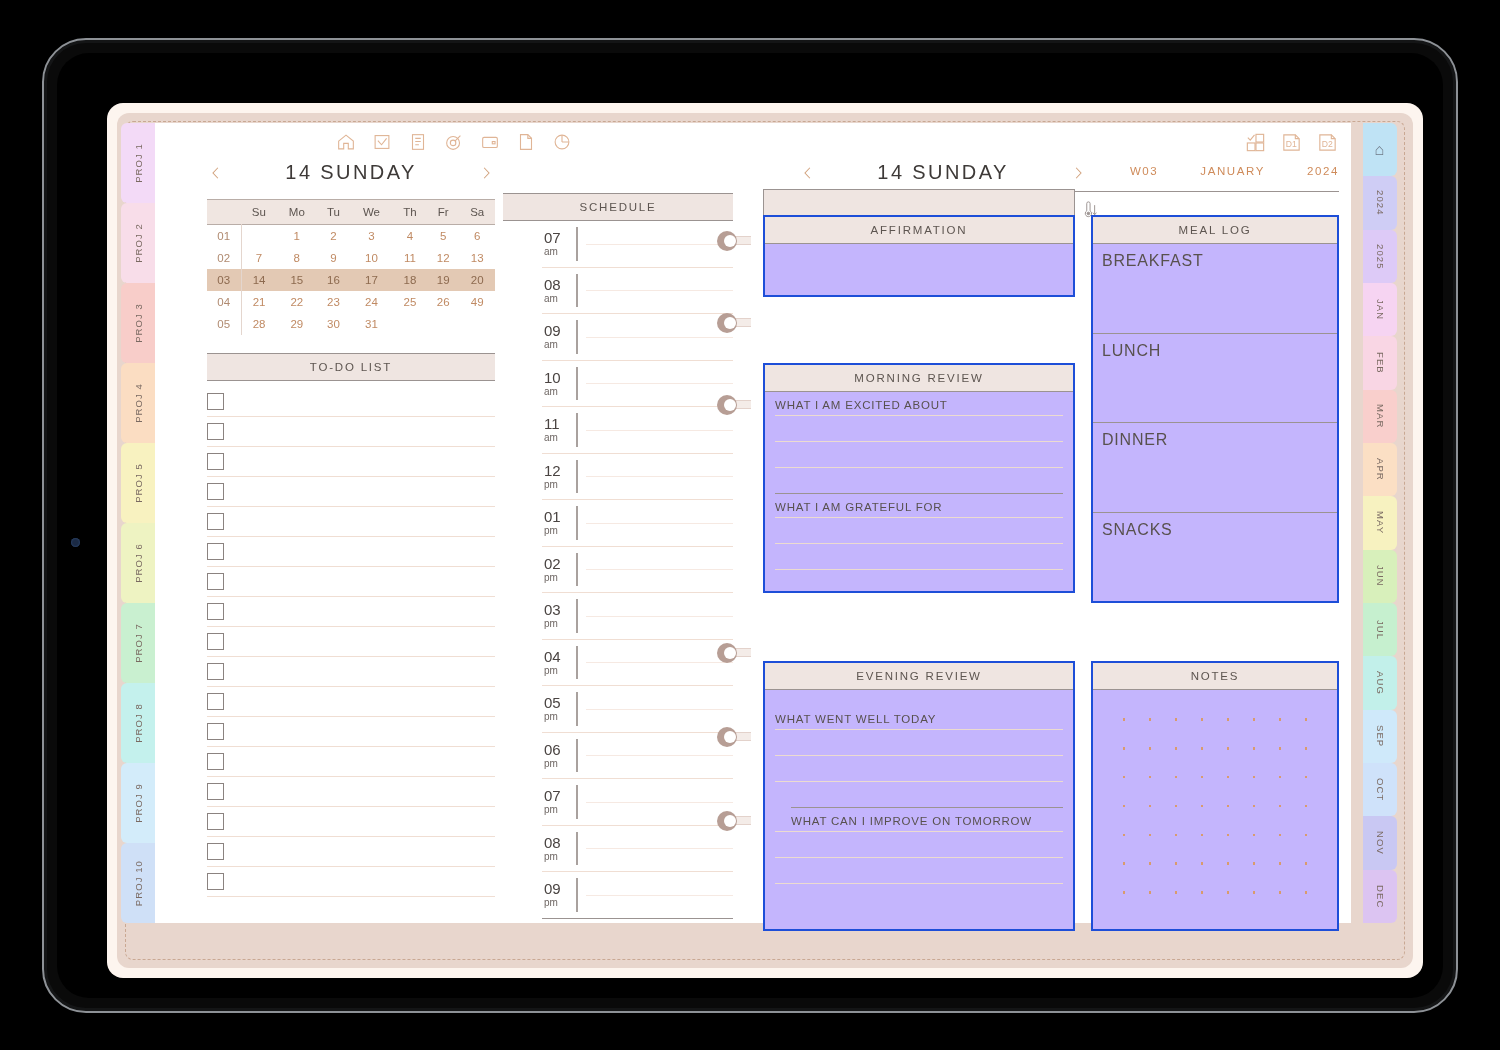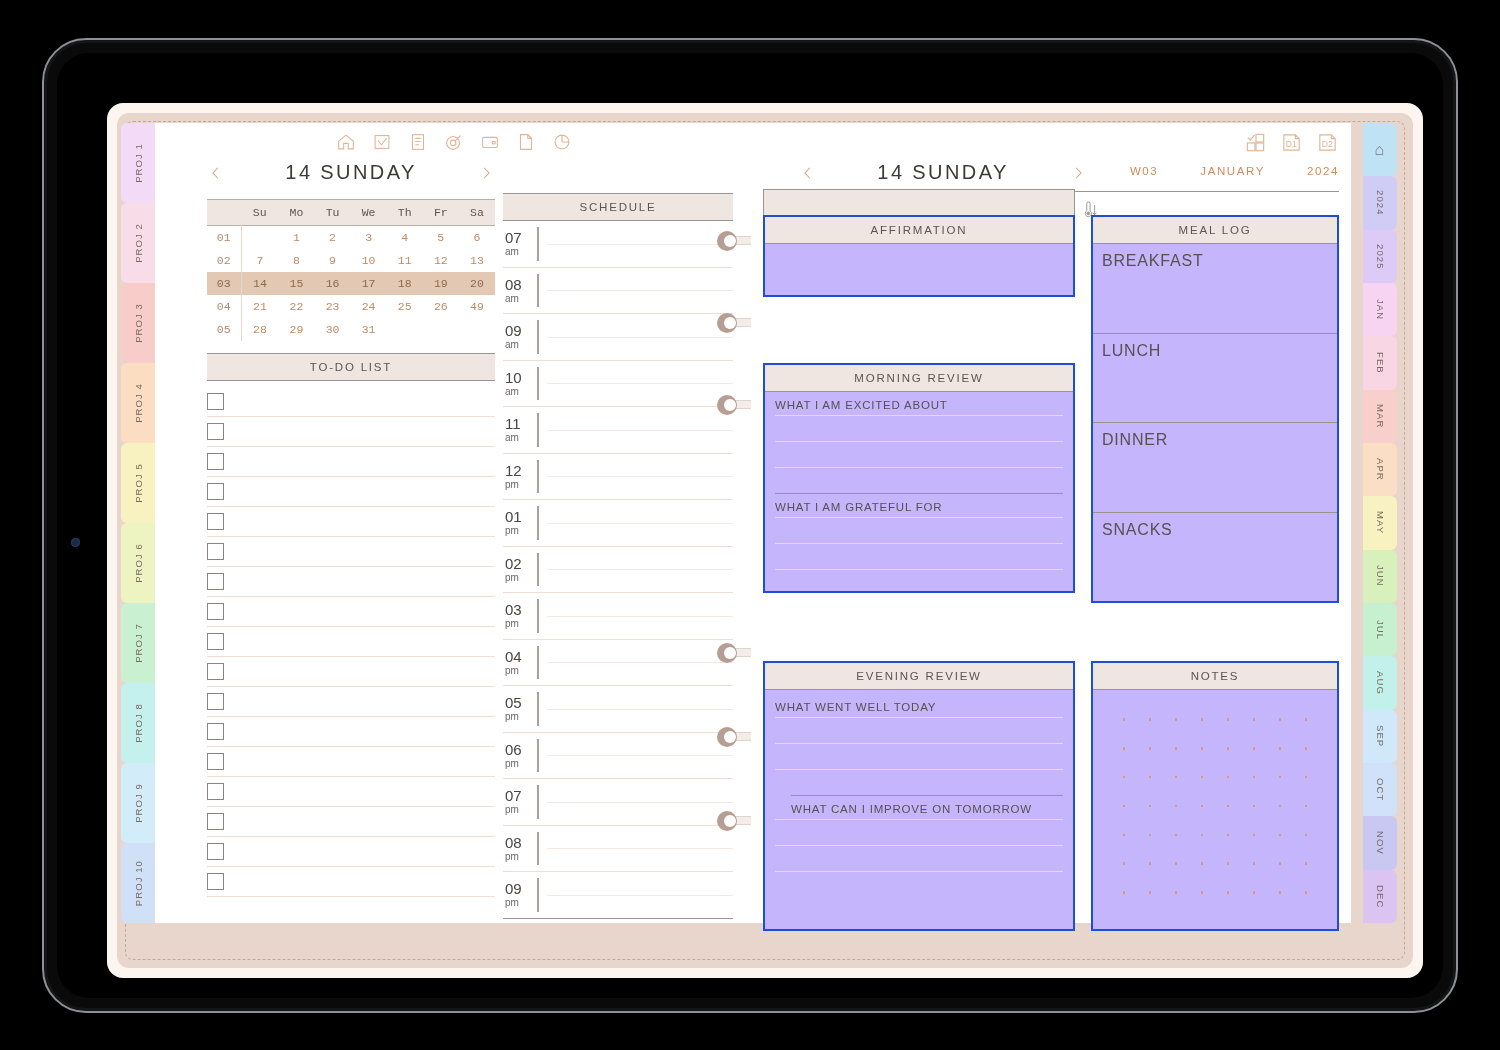--- a/index.html
+++ b/index.html
@@ -121,21 +121,21 @@
     position: absolute; display: flex; align-items: center;
     justify-content: space-between;
   }
   .day-title {
     font-size: 20px; letter-spacing: 2.4px; color: #3e3a38; font-weight: 400;
   }
   .chev { width: 18px; height: 18px; cursor: pointer; }
 
   
   #mini-cal { position: absolute; left: 52px; top: 76px; width: 288px; }
-  #mini-cal table { width: 100%; border-collapse: collapse; font-family: Liberation Mono, monospace; }
+  #mini-cal table { width: 100%; border-collapse: collapse; }
   #mini-cal thead tr { background: #f0e6e1; }
   #mini-cal thead th {
     font-size: 11.5px; color: #5d5550; font-weight: 400;
     padding: 6px 0; text-align: center;
   }
   #mini-cal thead th.wk { width: 34px; }
   #mini-cal tbody td {
     font-size: 11.5px; color: #c08a63; text-align: center; padding: 5px 0;
   }
   #mini-cal tbody td.wk {
@@ -172,21 +172,21 @@
   
   #schedule { position: absolute; left: 348px; top: 70px; width: 230px; }
   #sched-head {
     background: #efe5e1; text-align: center;
     border-top: 1px solid #9b9391; border-bottom: 1px solid #9b9391;
     font-size: 11.5px; letter-spacing: 1.8px; color: #5d5550; padding: 7px 0;
   }
   .sched-row {
     position: relative; height: 46.5px;
     border-bottom: 1px solid #f0ded3;
-    display: flex; align-items: stretch;
+    display: flex; align-items: stretch; margin-left: 39px;
   }
   .sched-time {
     width: 34px; flex: none; text-align: left; padding-left: 2px;
     display: flex; flex-direction: column; justify-content: center;
   }
   .sched-hr { font-size: 15px; color: #4a4442; line-height: 1.05; }
   .sched-ap { font-size: 10px; color: #6e6663; line-height: 1.1; }
   .sched-div { width: 1.5px; background: #a9a19e; margin: 6px 0; flex: none; }
   .sched-body { flex: 1; position: relative; }
   .sched-half {
@@ -744,21 +744,21 @@
               <div class="wline"></div>
               <div class="field-label" style="border-top: 1px solid rgb(155, 147, 145);">WHAT I AM GRATEFUL FOR</div>
               <div class="wline"></div>
               <div class="wline"></div>
               <div class="wline"></div>
             </div>
         </div>
 
         <div class="panel" id="evening-review" style="left:12px; top:538px; width:312px; height:270px;">
           <div class="panel-head">EVENING REVIEW</div>
-          <div id="evening-fields" style="padding:4px 10px;">
+          <div id="evening-fields" style="padding:16px 10px;">
               <div class="field-label">WHAT WENT WELL TODAY</div>
               <div class="wline"></div>
               <div class="wline"></div>
               <div class="wline"></div>
               <div class="field-label" style="border-top: 1px solid rgb(155, 147, 145); margin-left: 16px;">WHAT CAN I IMPROVE ON TOMORROW</div>
               <div class="wline"></div>
               <div class="wline"></div>
               <div class="wline"></div>
             </div>
         </div>

